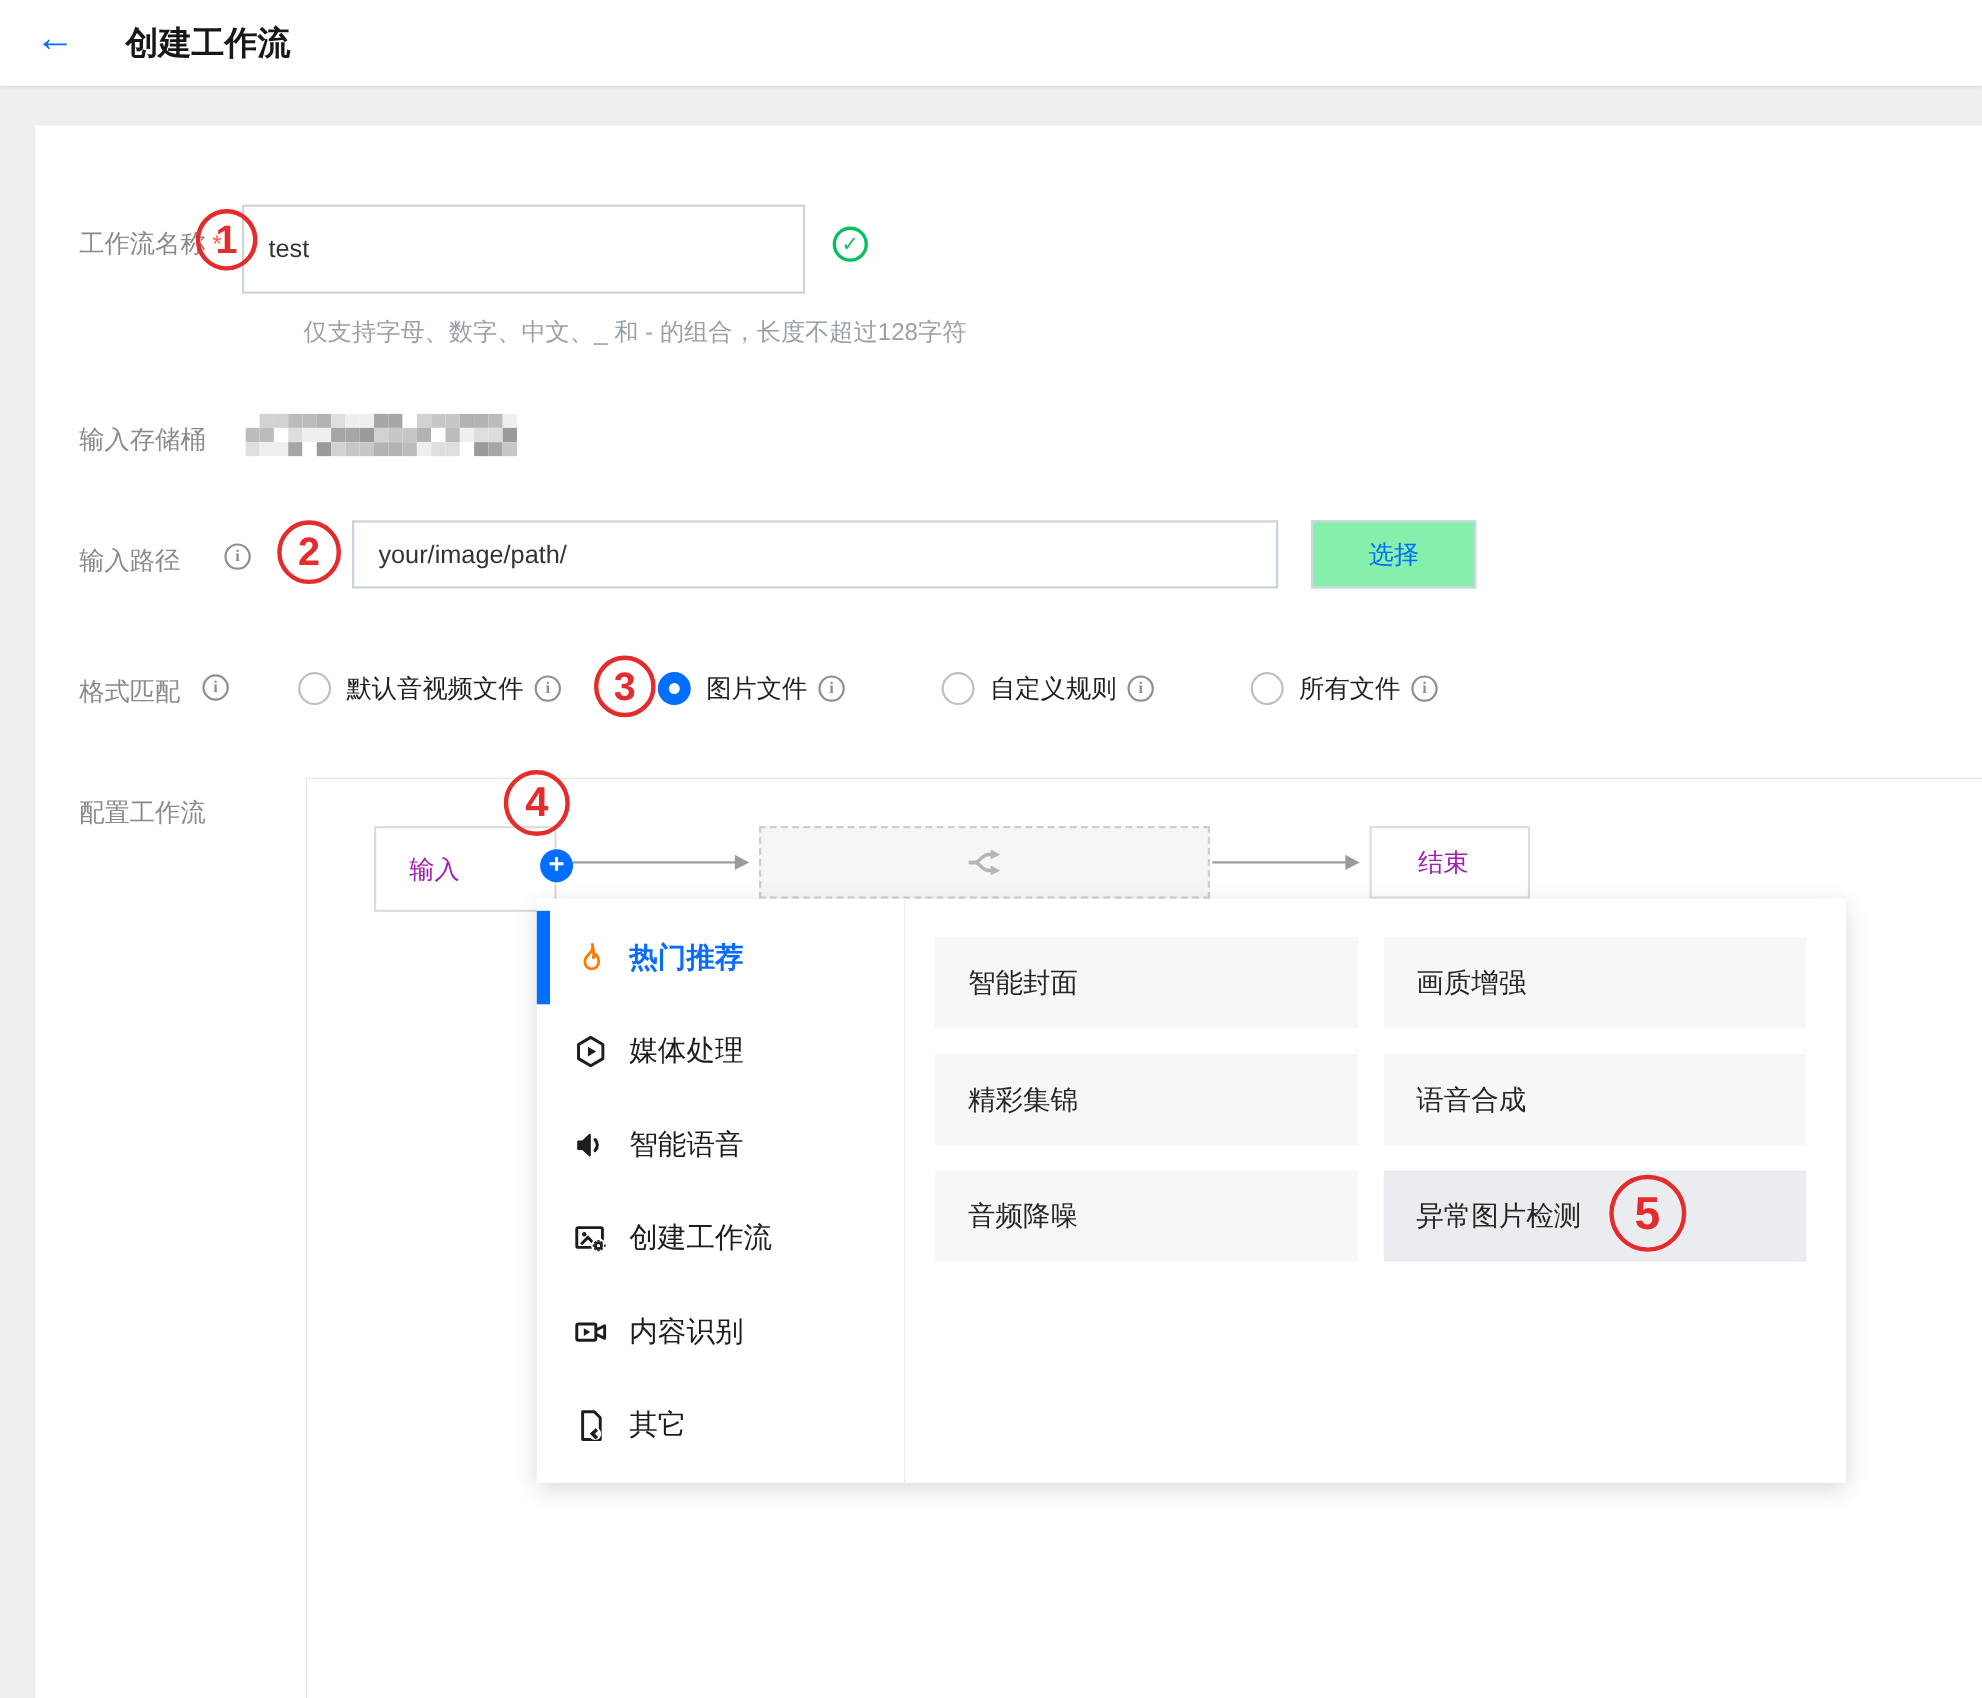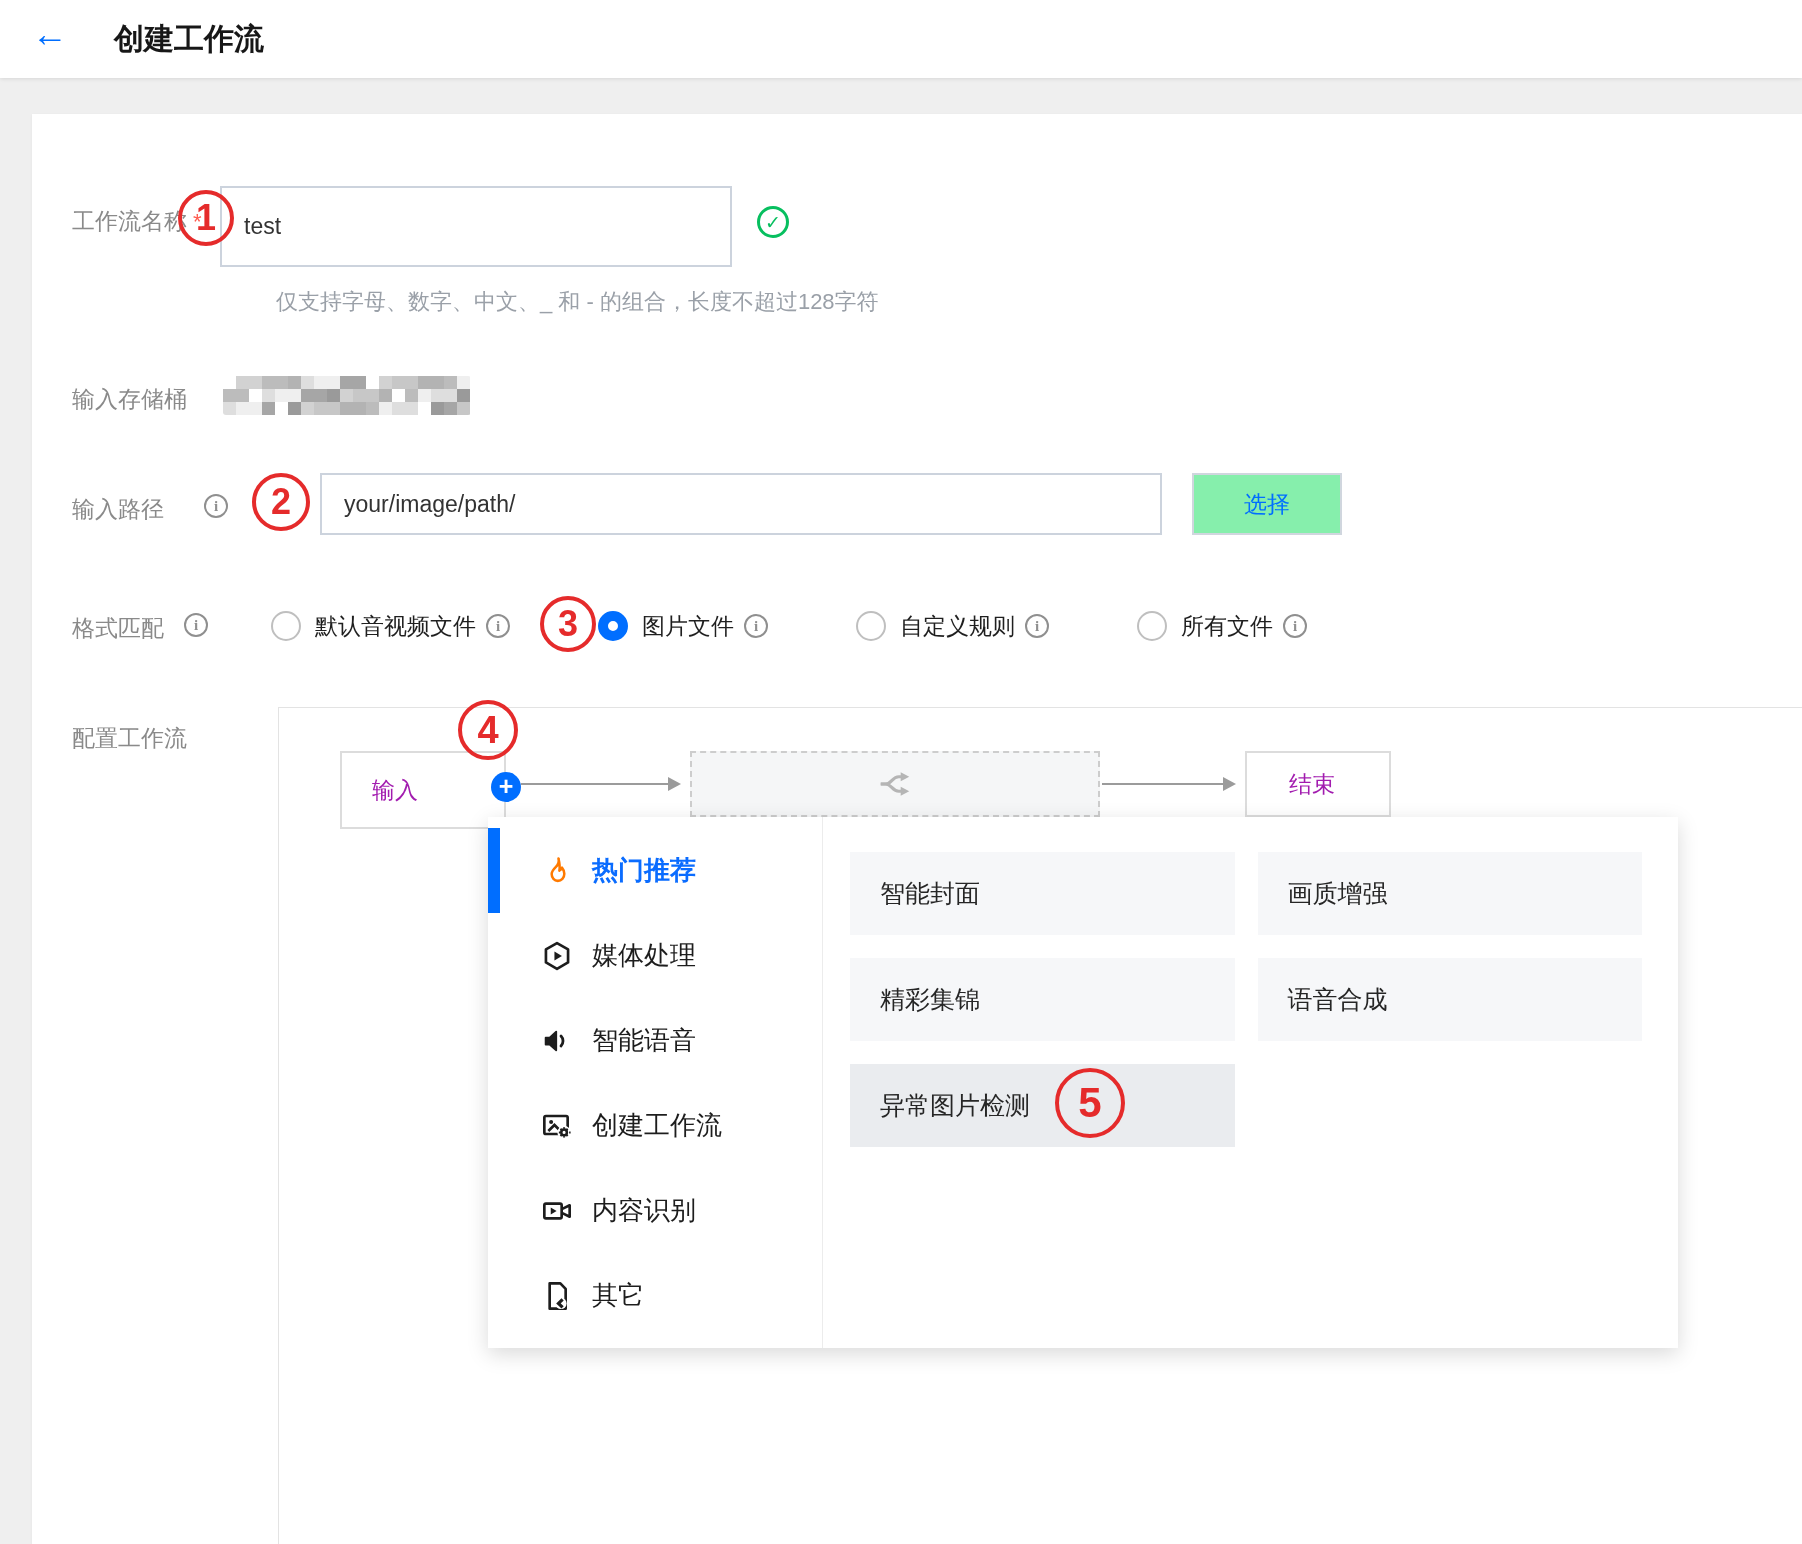--- a/index.html
+++ b/index.html
@@ -85,21 +85,21 @@
 
   #ann1 { left:178px; top:190px; width:56px; height:56px; font-size:36px; }
   #ann2 { left:252px; top:473px; width:58px; height:58px; font-size:36px; }
   #ann4 { left:458px; top:700px; width:60px; height:60px; font-size:38px; }
 
   
   .picker-panel { position:absolute; left:488px; top:817px; width:1190px; height:531px; background:#fff;
                   box-shadow:0 6px 20px rgba(0,0,0,.15); display:flex; z-index:10; }
   .picker-menu { width:335px; border-right:1px solid #ececec; padding-top:11px; position:relative; }
   .active-bar { position:absolute; left:0; top:11px; width:12px; height:85px; background:#006eff; }
-  .menu-item { height:85px; display:flex; align-items:center; padding-left:52px; font-size:26px;
+  .menu-item { height:85px; display:flex; align-items:center; padding-left:32px; font-size:26px;
                color:#1d1d1d; cursor:pointer; }
   .menu-item .mi-icon { width:34px; height:34px; margin-right:18px; display:flex; align-items:center;
                         justify-content:center; color:#1d1d1d; }
   .menu-item.active { color:#0a6cff; font-weight:700; }
 
   .picker-grid { flex:1; padding:35px 36px 0 27px; display:grid; grid-template-columns:1fr 1fr;
                  gap:23px; align-content:start; grid-auto-rows:83px; }
   .grid-cell { background:#f6f7f9; display:flex; align-items:center; padding-left:30px; font-size:25px;
                color:#262626; position:relative; cursor:pointer; }
   .grid-cell.highlight { background:#eaecef; }
@@ -326,20 +326,23 @@
       </div>
       <div class="grid-cell">
         <span>画质增强</span>
       </div>
       <div class="grid-cell">
         <span>精彩集锦</span>
       </div>
       <div class="grid-cell">
         <span>语音合成</span>
       </div>
+      <div class="grid-cell">
+        <span>音频降噪</span>
+      </div>
       <div class="grid-cell highlight">
         <span>异常图片检测</span>
         <div class="ann" id="ann5">5</div>
       </div>
     </div>
   </div>
 
 </div>
 
 </body></html>

